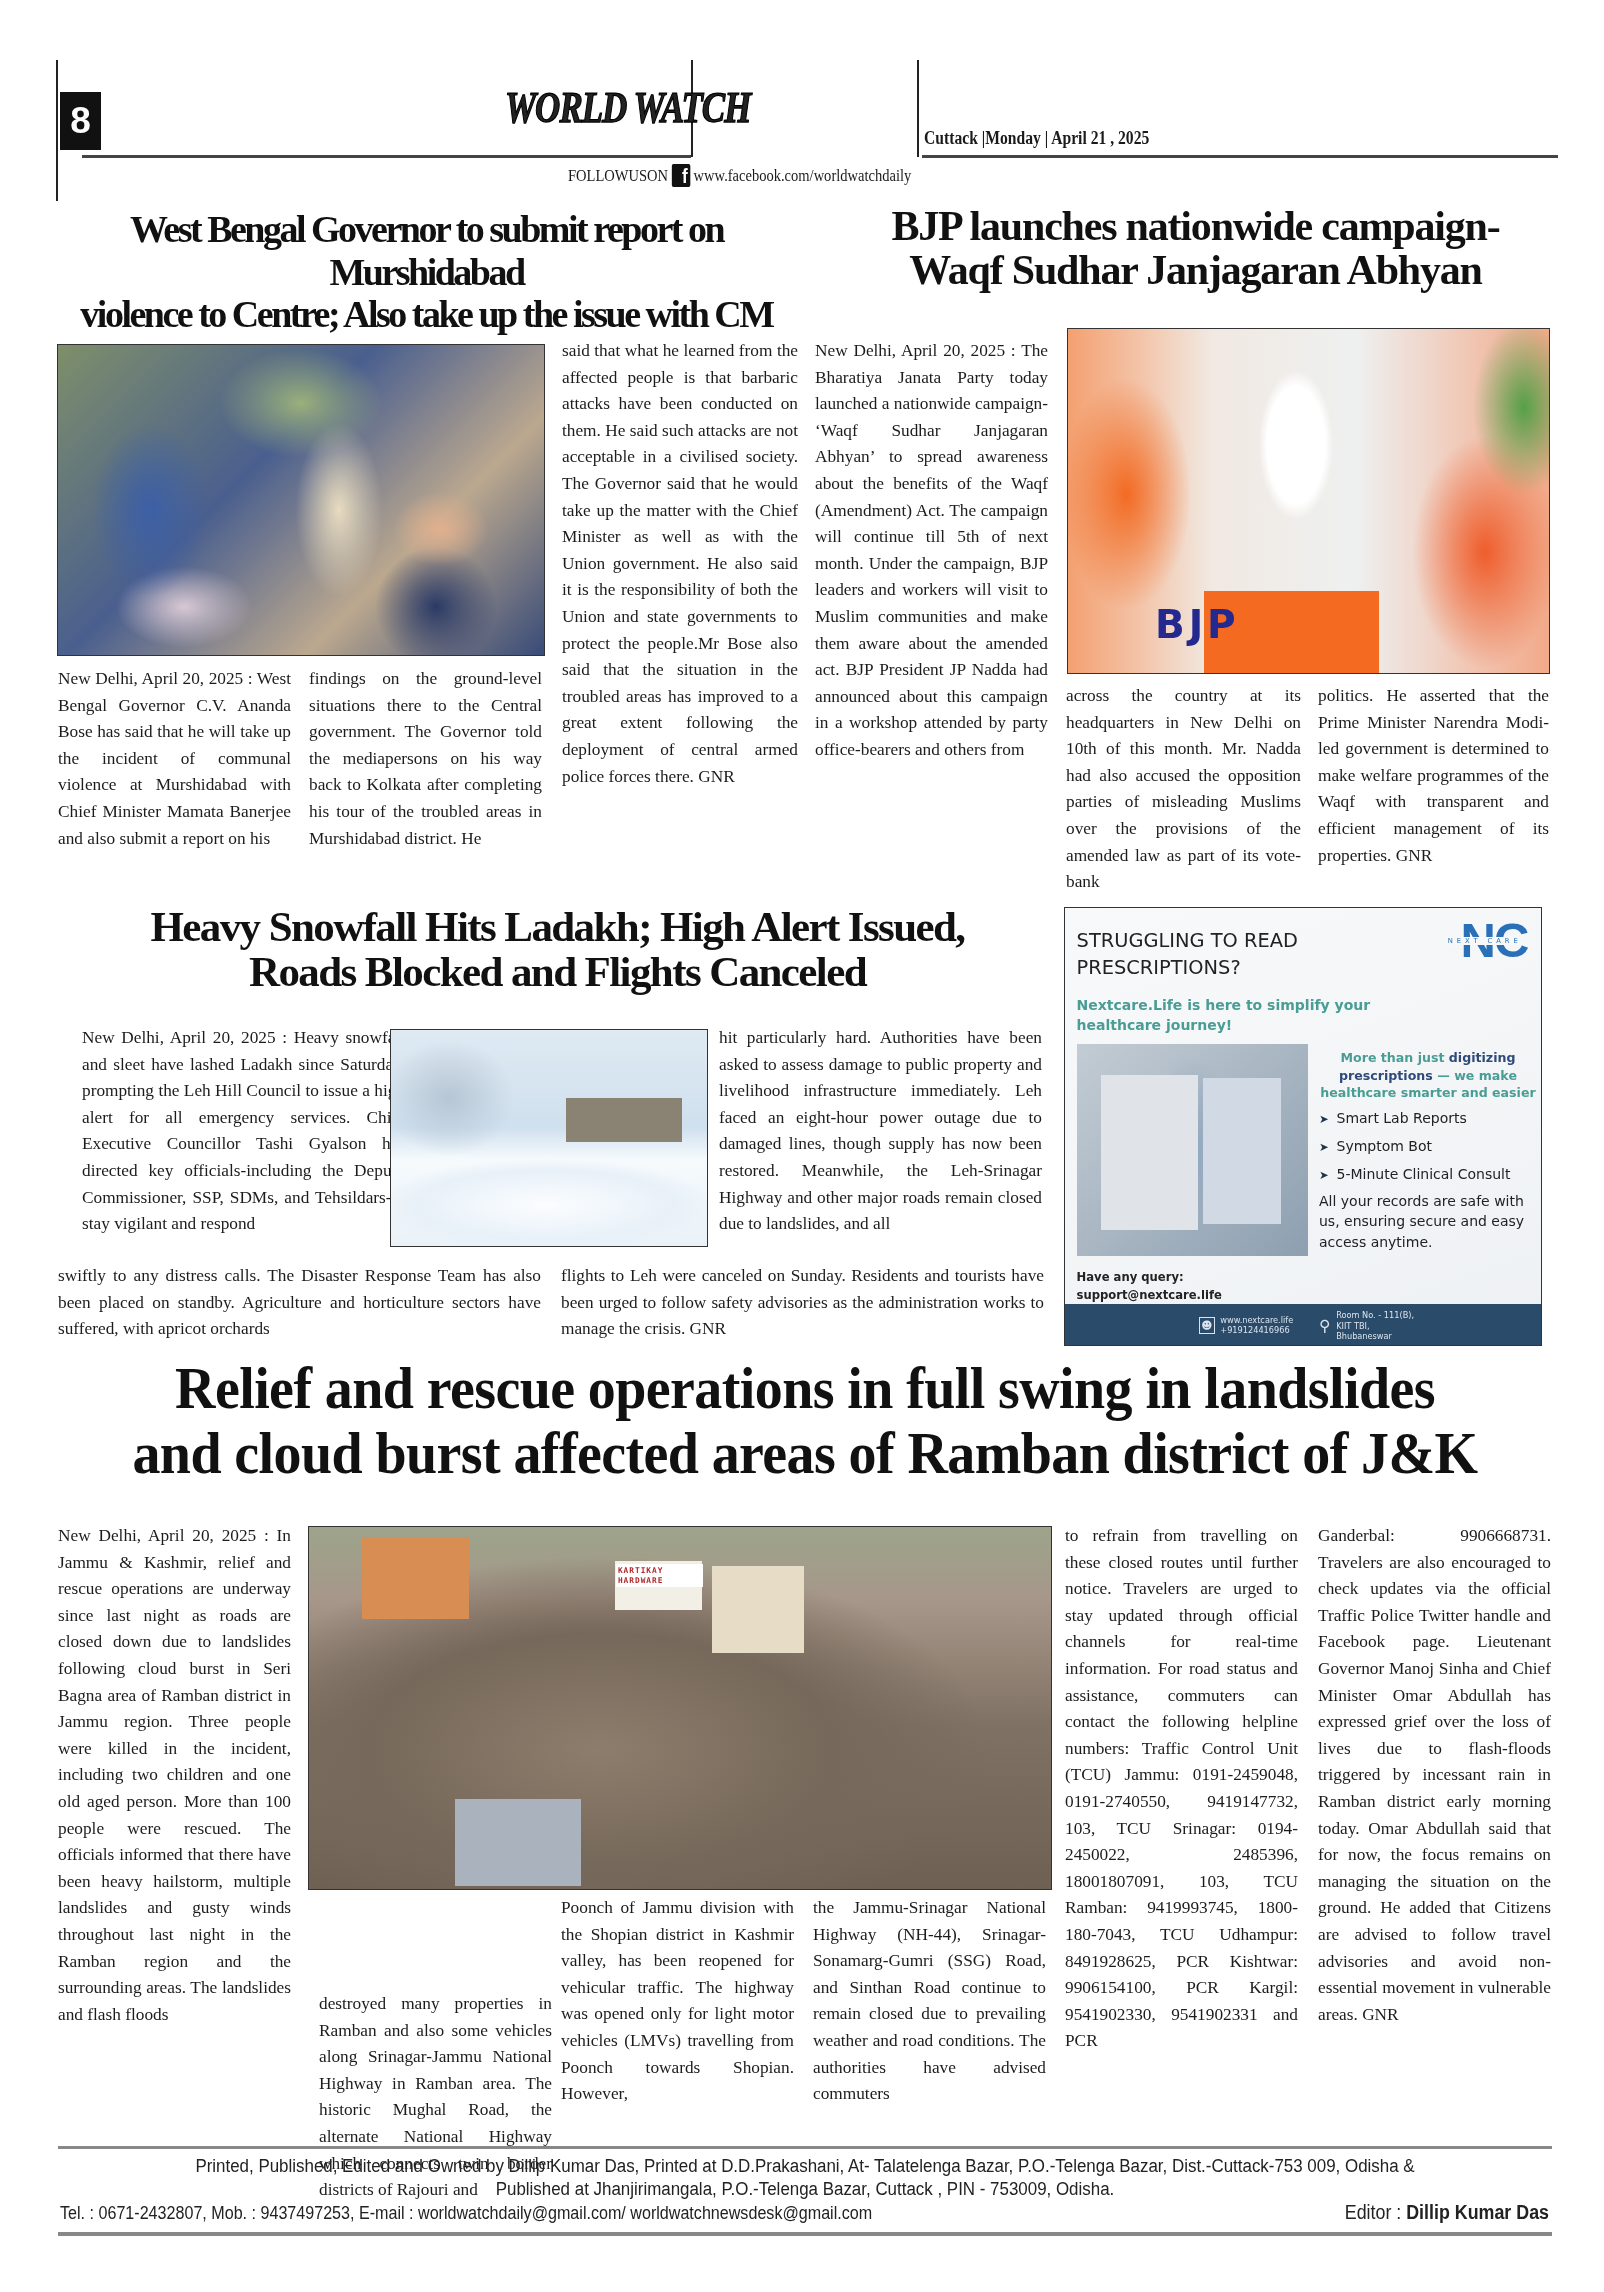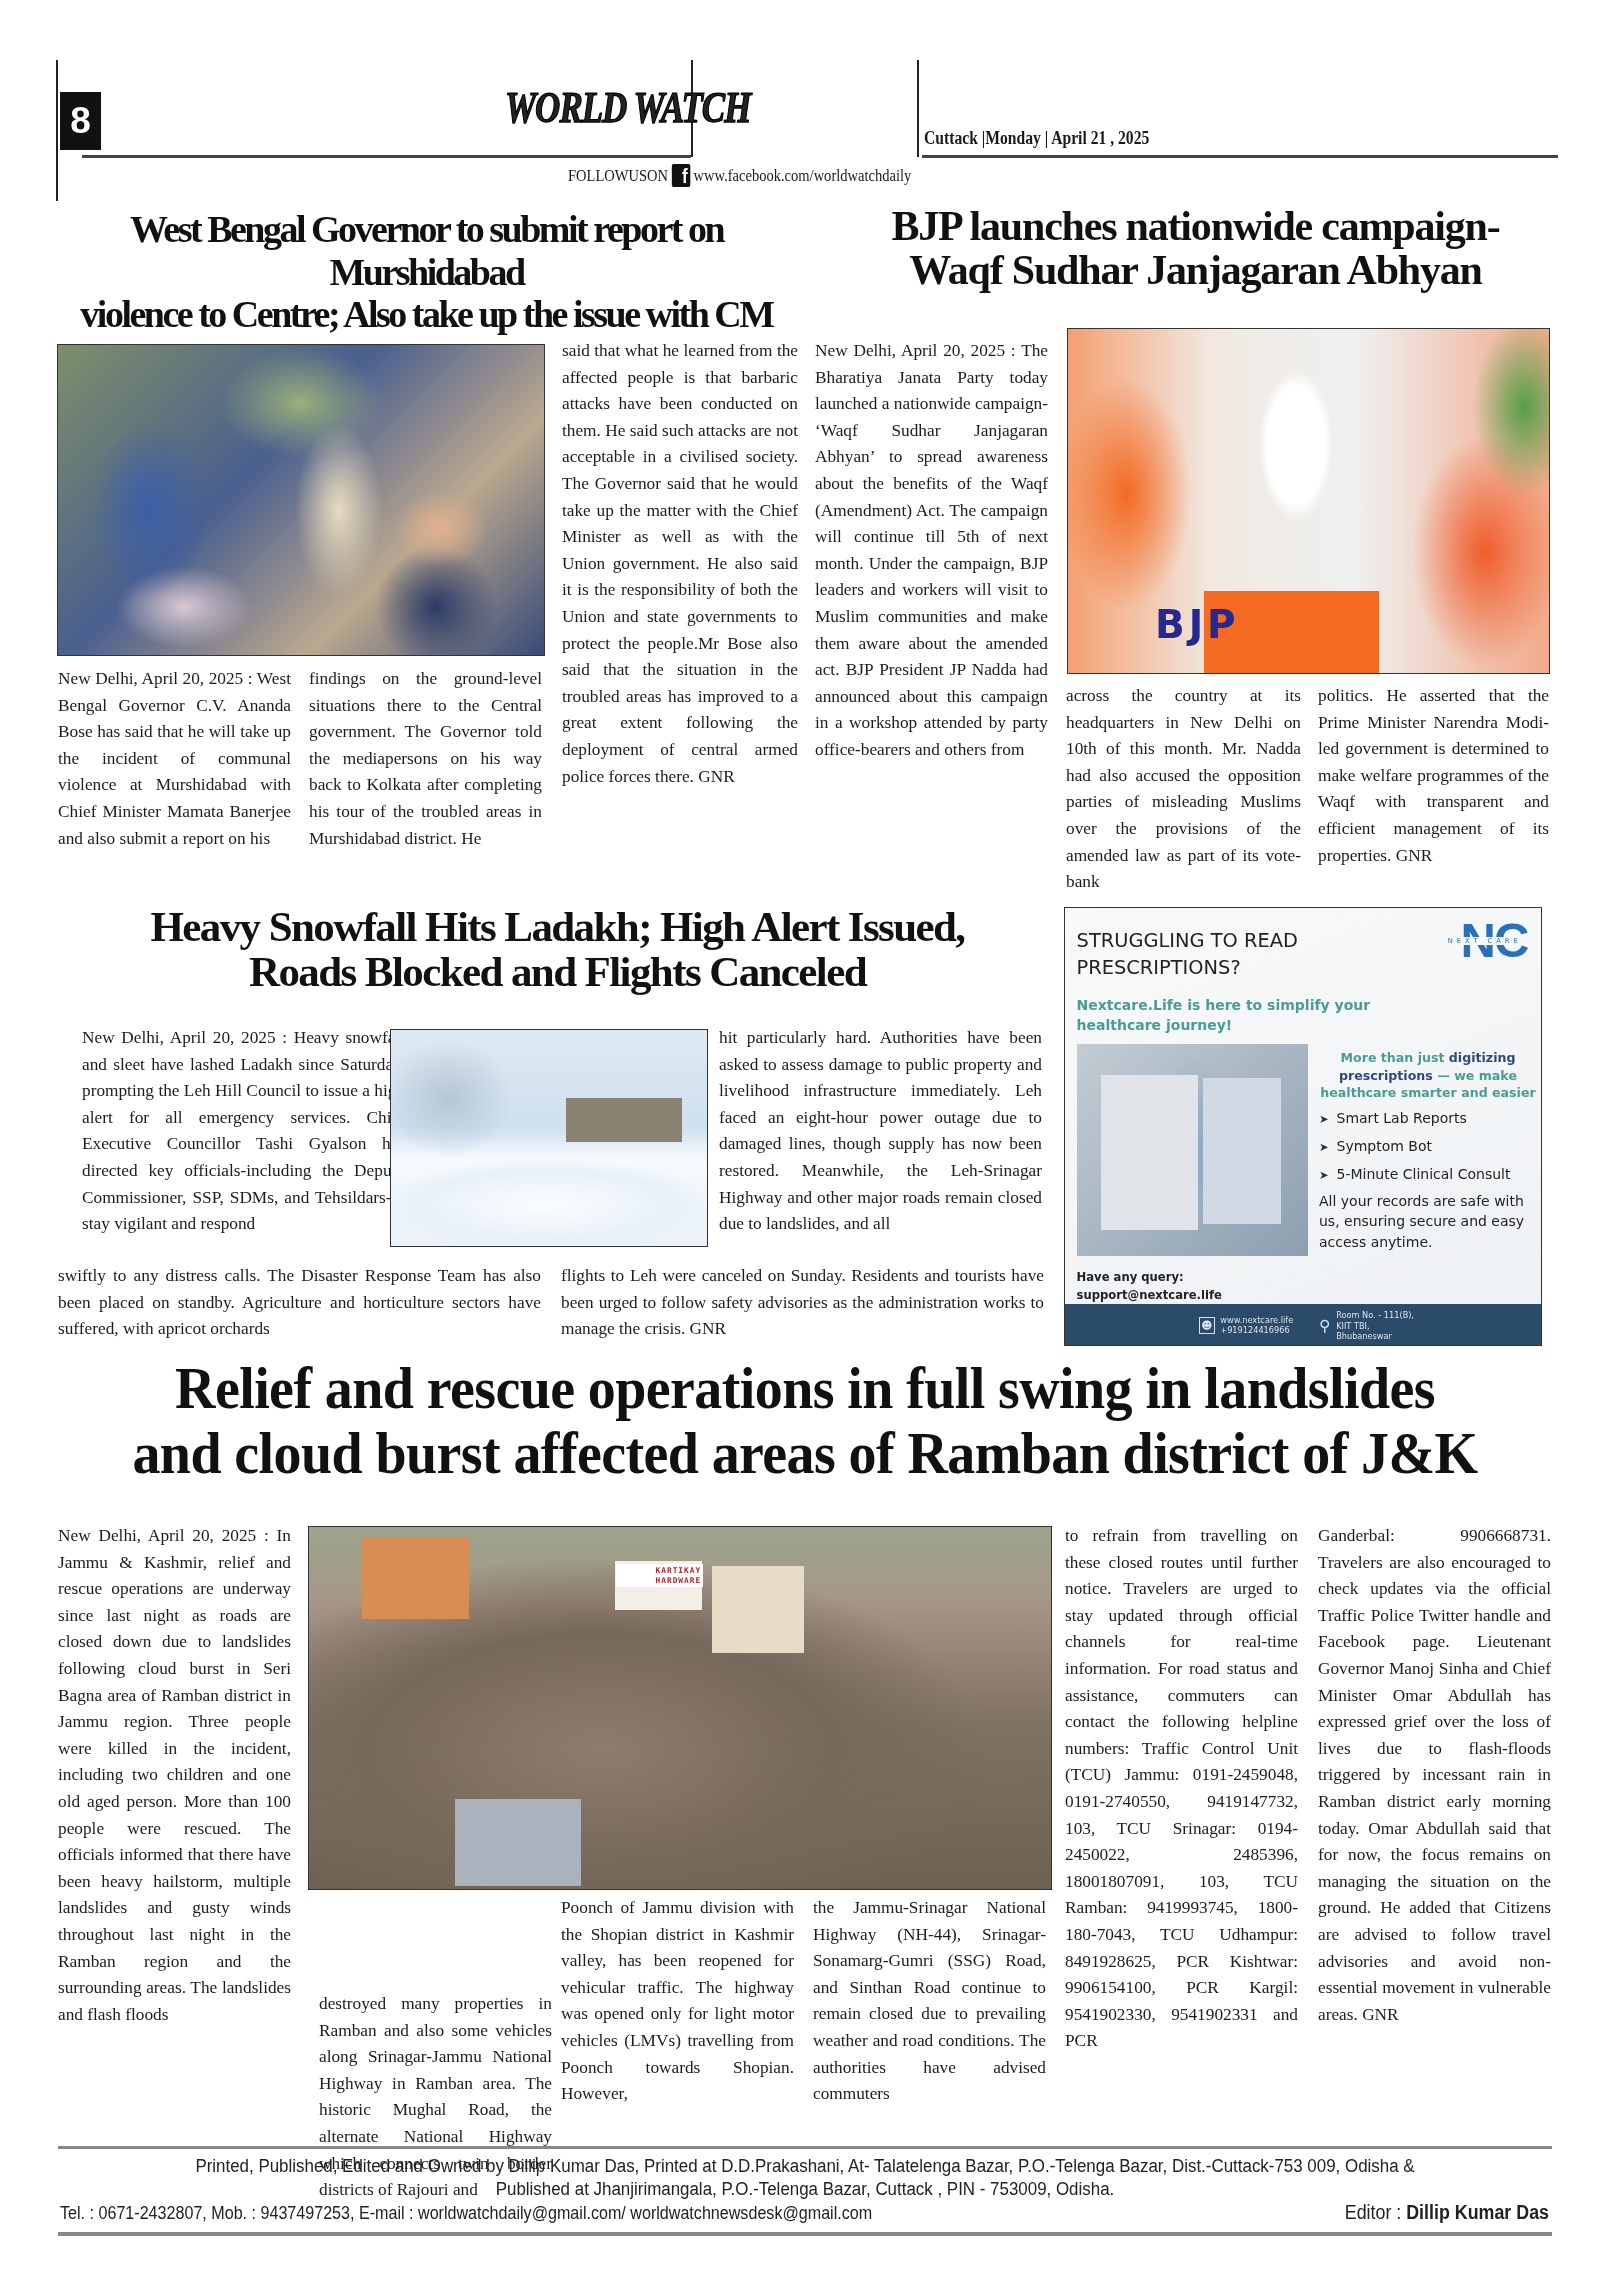--- a/index.html
+++ b/index.html
@@ -59,21 +59,21 @@
       linear-gradient(180deg, #dfeaf3 0%, #cfe0ee 45%, #f6fafd 60%, #eaf2f8 100%); }
   .ph-ramban { left: 308px; top: 1526px; width: 744px; height: 364px;
     background:
       linear-gradient(#d88e52, #d88e52) 53px 9.7px / 107px 82px no-repeat,
       linear-gradient(#f2efe7, #f2efe7) 306px 34px / 87px 49px no-repeat,
       linear-gradient(#e7dcc6, #e7dcc6) 403px 39px / 92px 87px no-repeat,
       linear-gradient(#aab3bd, #aab3bd) 146px 272px / 126px 87px no-repeat,
       radial-gradient(ellipse 388px 194px at 291px 223px, #8d7d6c 0%, #76685a 60%, transparent 100%),
       linear-gradient(180deg, #9da48a 0%, #a7978a 20%, #7f7163 55%, #6e6154 100%); }
   .kartikay { left: 616px; top: 1564px; width: 87px; padding: 1.9px; background: #fff; color: #b0282a;
-    font-family: "DejaVu Sans Mono", monospace; font-weight: bold; font-size: 7.8px; text-align: right; line-height: 9.7px; letter-spacing: 1px; }
+    font-family: "DejaVu Sans Mono", monospace; font-weight: bold; font-size: 7.8px; text-align: left; line-height: 9.7px; letter-spacing: 1px; }
 
   
   .ad { left: 1064px; top: 907px; width: 478px; height: 439px; border: 1.9px solid #333; background: linear-gradient(160deg, #f8f9fa, #eef1f4); overflow: hidden; font-family: "DejaVu Sans", sans-serif; }
   .ad-title { position: absolute; left: 11.6px; top: 19.4px; font-size: 19.4px; line-height: 27px; color: #222; }
   .ad-logo { position: absolute; right: 13.6px; top: 7.8px; font-family: "Liberation Sans", sans-serif; font-size: 49px; font-weight: bold; color: #2a70b8; letter-spacing: -1.9px; line-height: 49px; }
   .ad-logo-sub { position: absolute; right: 17.5px; top: 29px; font-size: 6.8px; letter-spacing: 3.9px; color: #2a70b8; background: #f6f8fa; padding: 0 1.9px; margin-left: 16px; }
   .ad-sub { position: absolute; left: 11.6px; top: 87px; width: 369px; font-size: 14px; font-weight: bold; line-height: 20px; color: #4a9d94; }
   .ad-photo { position: absolute; left: 11.6px; top: 136px; width: 231px; height: 212px;
     background:
       linear-gradient(#e0e3e7, #e0e3e7) 24px 31px / 97px 155px no-repeat,

